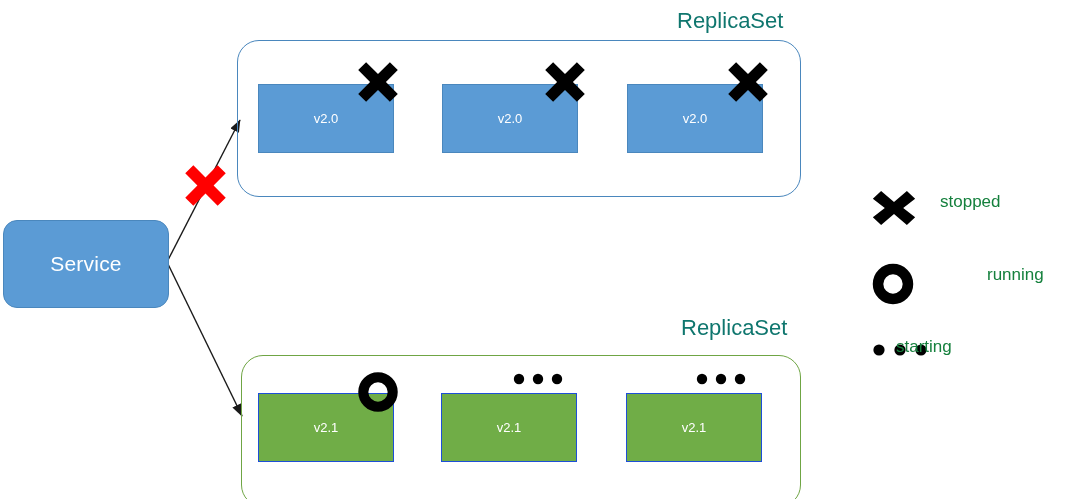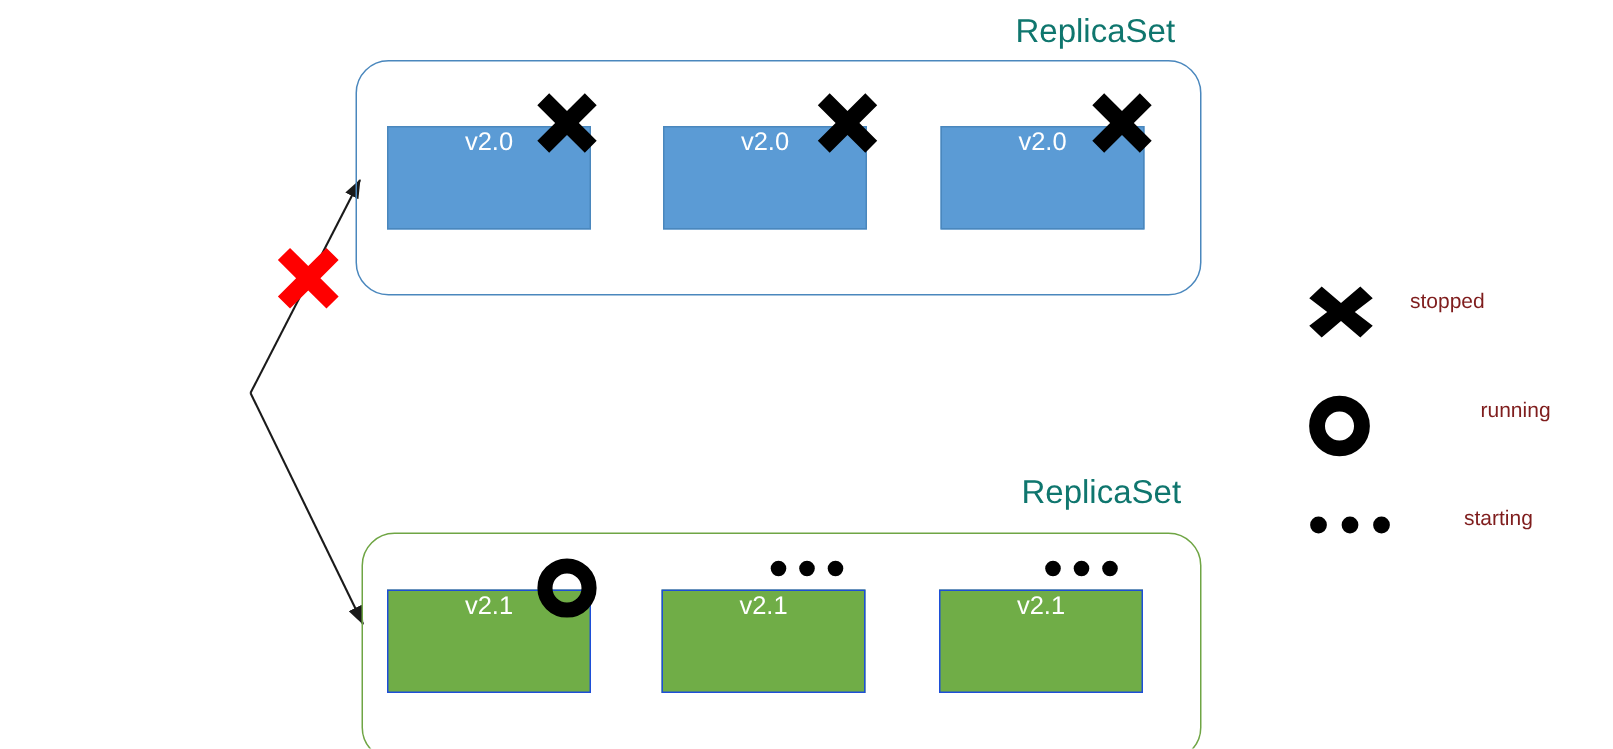--- a/index.html
+++ b/index.html
@@ -66,23 +66,24 @@
     white-space: nowrap;
   }
   .rs-label-top    { left: 677px; top: 8px; }
   .rs-label-bottom { left: 681px; top: 315px; }
 
   
   .pod {
     width: 134px;
     height: 67px;
     display: flex;
+    align-items: center;
     justify-content: center;
     color: #ffffff;
-    font-size: 17px;
+    font-size: 13px;
   }
   .pod.blue  { background: #5B9BD5; border: 1px solid #4a87bd; }
   .pod.green { background: #70AD47; border: 1px solid #1d4ed8; }
 
   .pod-r1c1 { left: 258px; top: 84px; }
   .pod-r1c2 { left: 442px; top: 84px; }
   .pod-r1c3 { left: 627px; top: 84px; }
   .pod-r2c1 { left: 258px; top: 393px; }
   .pod-r2c2 { left: 441px; top: 393px; }
   .pod-r2c3 { left: 626px; top: 393px; }
@@ -94,49 +95,52 @@
   .st-x-2 { left: 543px; top: 60px; }
   .st-x-3 { left: 726px; top: 60px; }
 
   .st-ring-1 { left: 357px; top: 371px; }
 
   .st-dots-2 { left: 512px; top: 370px; }
   .st-dots-3 { left: 695px; top: 370px; }
 
   .red-x-cut { left: 183px; top: 163px; }
   .legend-label {
-    font-size: 14px;
-    color: #7f1d1d;
+    font-size: 17px;
+    color: #15803d;
     white-space: nowrap;
   }
   .lg-icon-stopped  { left: 871px; top: 190px; }
   .lg-icon-running  { left: 871px; top: 262px; }
   .lg-icon-starting { left: 872px; top: 340px; }
 
   .lg-text-stopped  { left: 940px; top: 192px; }
   .lg-text-running  { left: 940px; top: 265px; margin-left: 47px; }
-  .lg-text-starting { left: 976px; top: 337px; }
+  .lg-text-starting { left: 896px; top: 337px; }
 
   svg { display: block; overflow: visible; }
 </style>
 </head>
 <body>
 
 <div id="canvas">
 
   <svg class="abs" style="left:0;top:0;width:1075px;height:499px;">
     <defs>
       <marker id="arrowhead" markerWidth="9" markerHeight="7" refX="8.5" refY="3.5" orient="auto">
         <polygon points="0 0, 9 3.5, 0 7" fill="#1a1a1a"></polygon>
       </marker>
     </defs>
     <line x1="167" y1="262" x2="240" y2="120" stroke="#1a1a1a" stroke-width="1.4" marker-end="url(#arrowhead)"></line>
     <line x1="167" y1="262" x2="242" y2="416" stroke="#1a1a1a" stroke-width="1.4" marker-end="url(#arrowhead)"></line>
   </svg>
 
+  <div class="abs service-box">
+    <span>Service</span>
+  </div>
 
   <div class="abs glyph red-x-cut">
     <svg width="45" height="45" viewBox="0 0 100 100" aria-hidden="true">
       <path d="M23 5 L50 32 L77 5 L95 23 L68 50 L95 77 L77 95 L50 68 L23 95 L5 77 L32 50 L5 23 Z" fill="#FF0000"></path>
     </svg>
   </div>
 
   <div class="abs rs-label rs-label-top">ReplicaSet</div>
   <div class="abs replicaset blue rs-top"></div>
 

